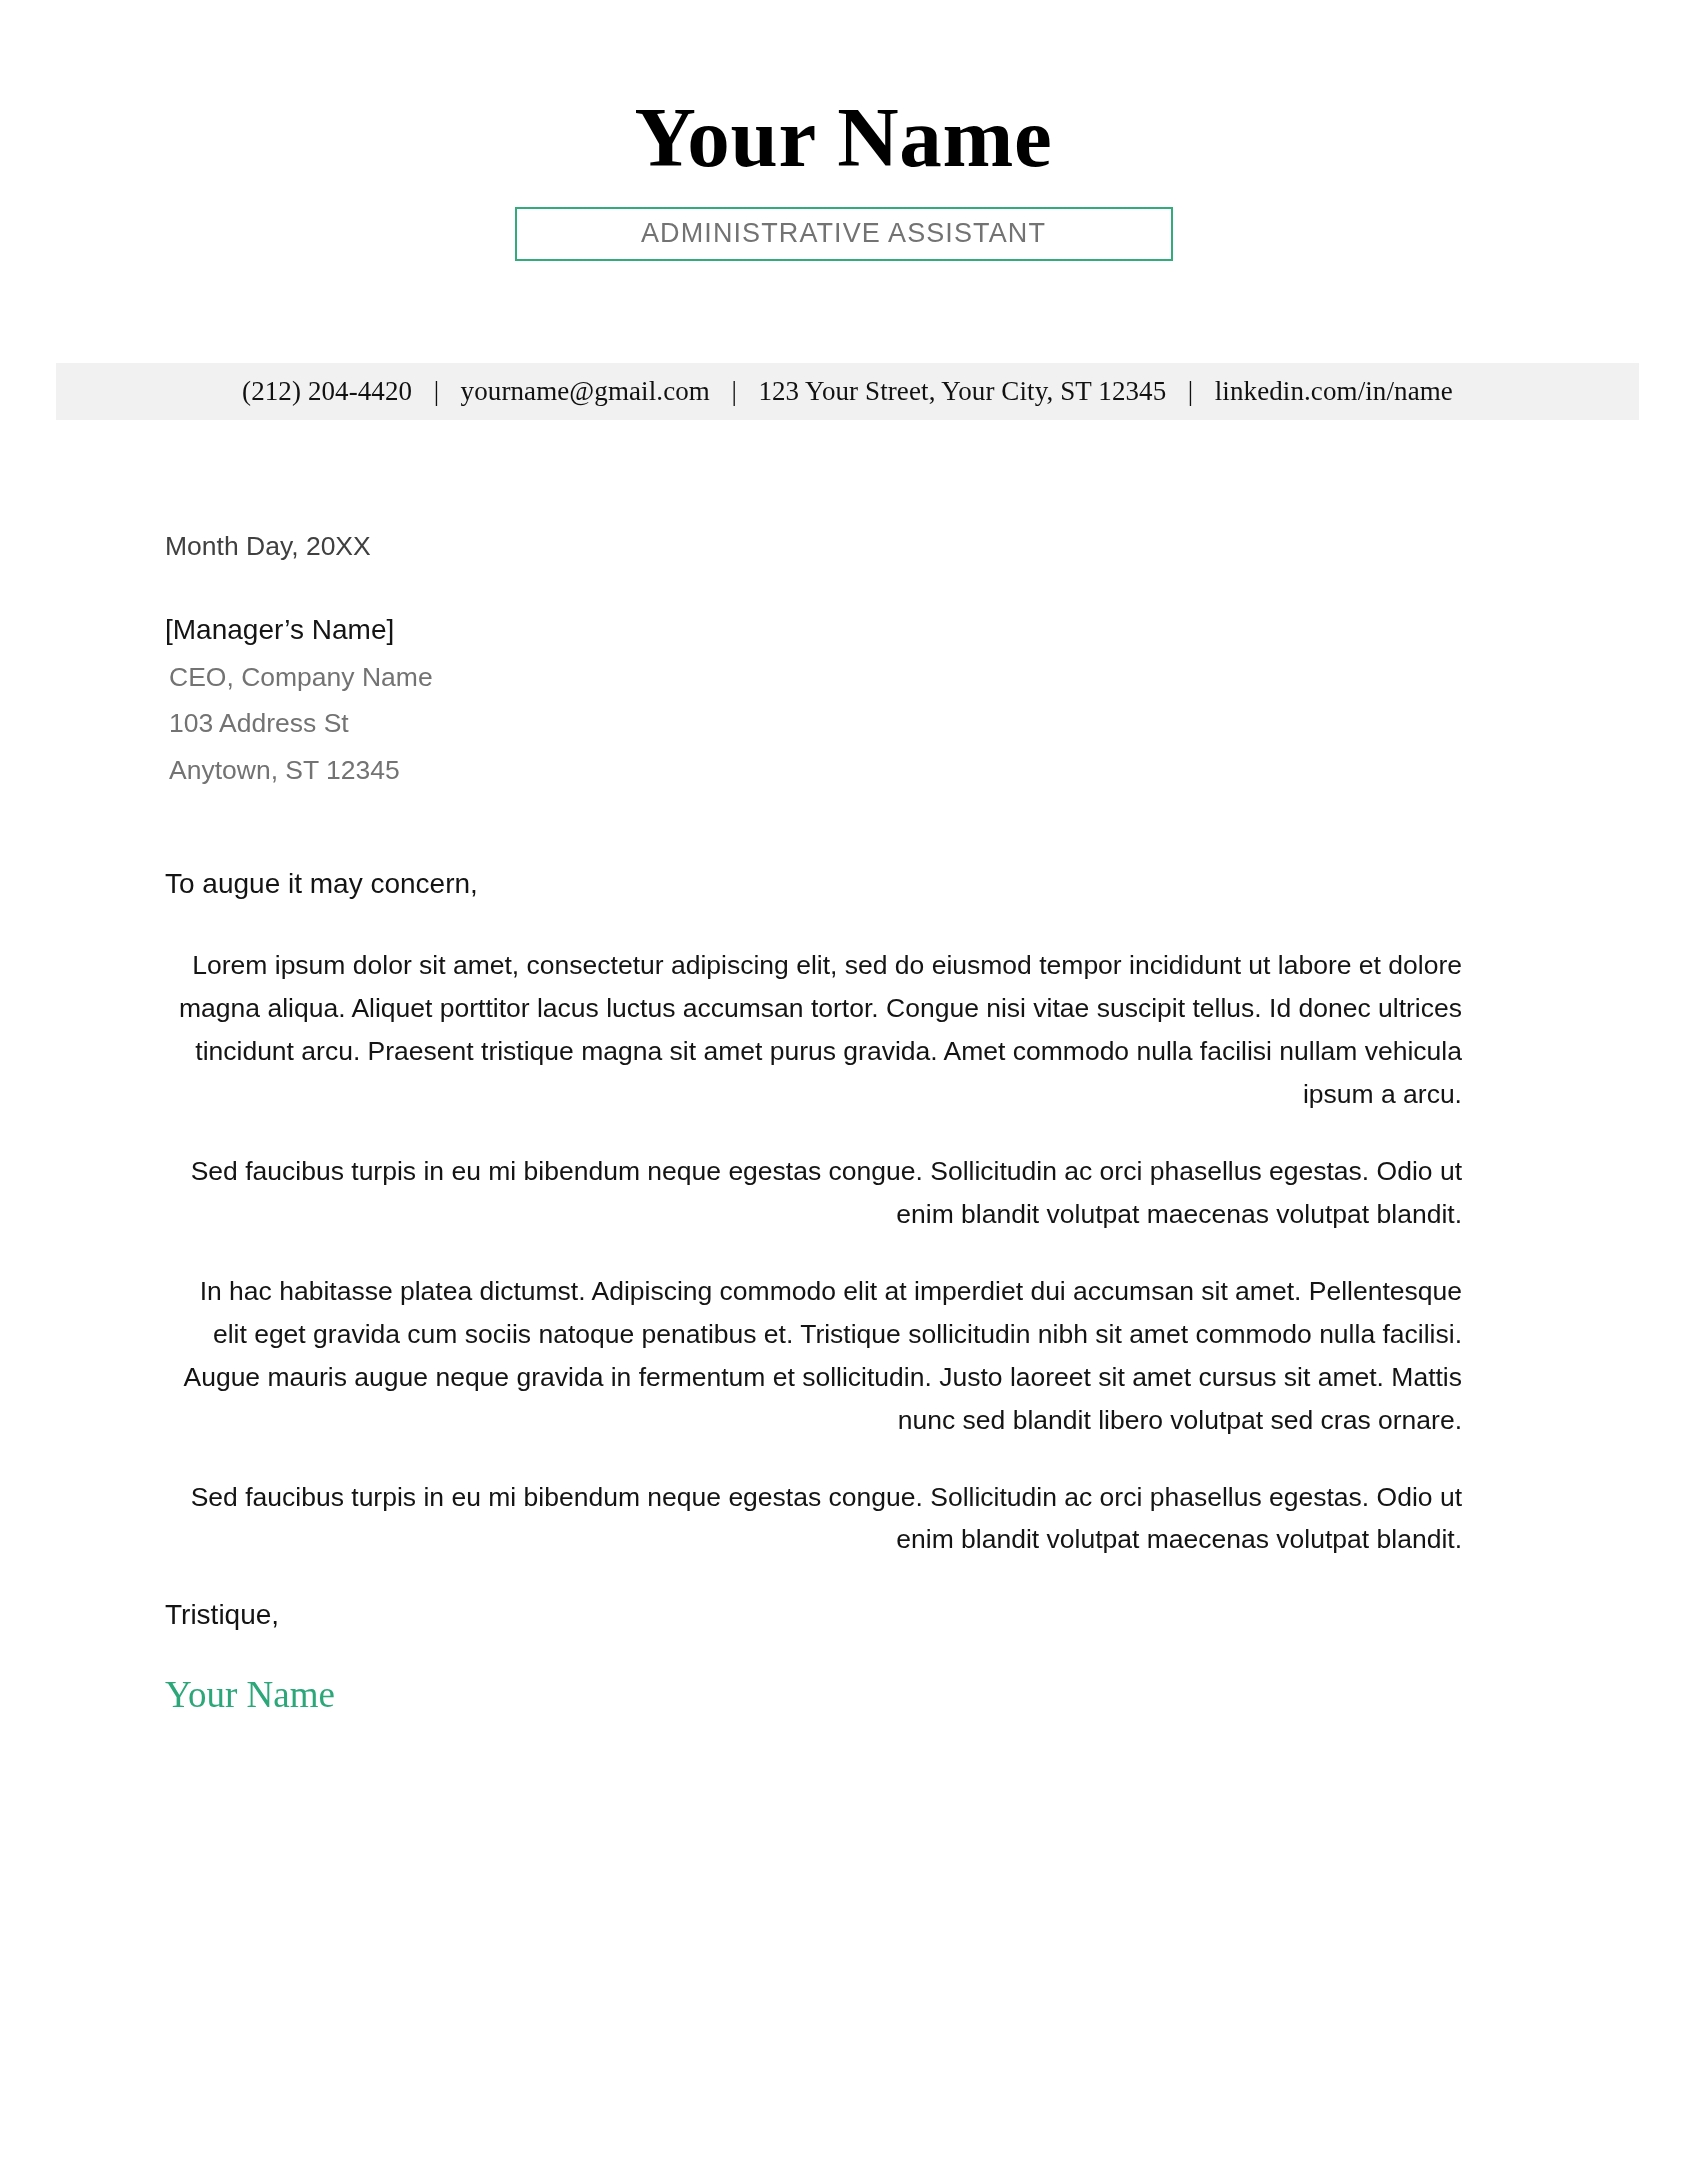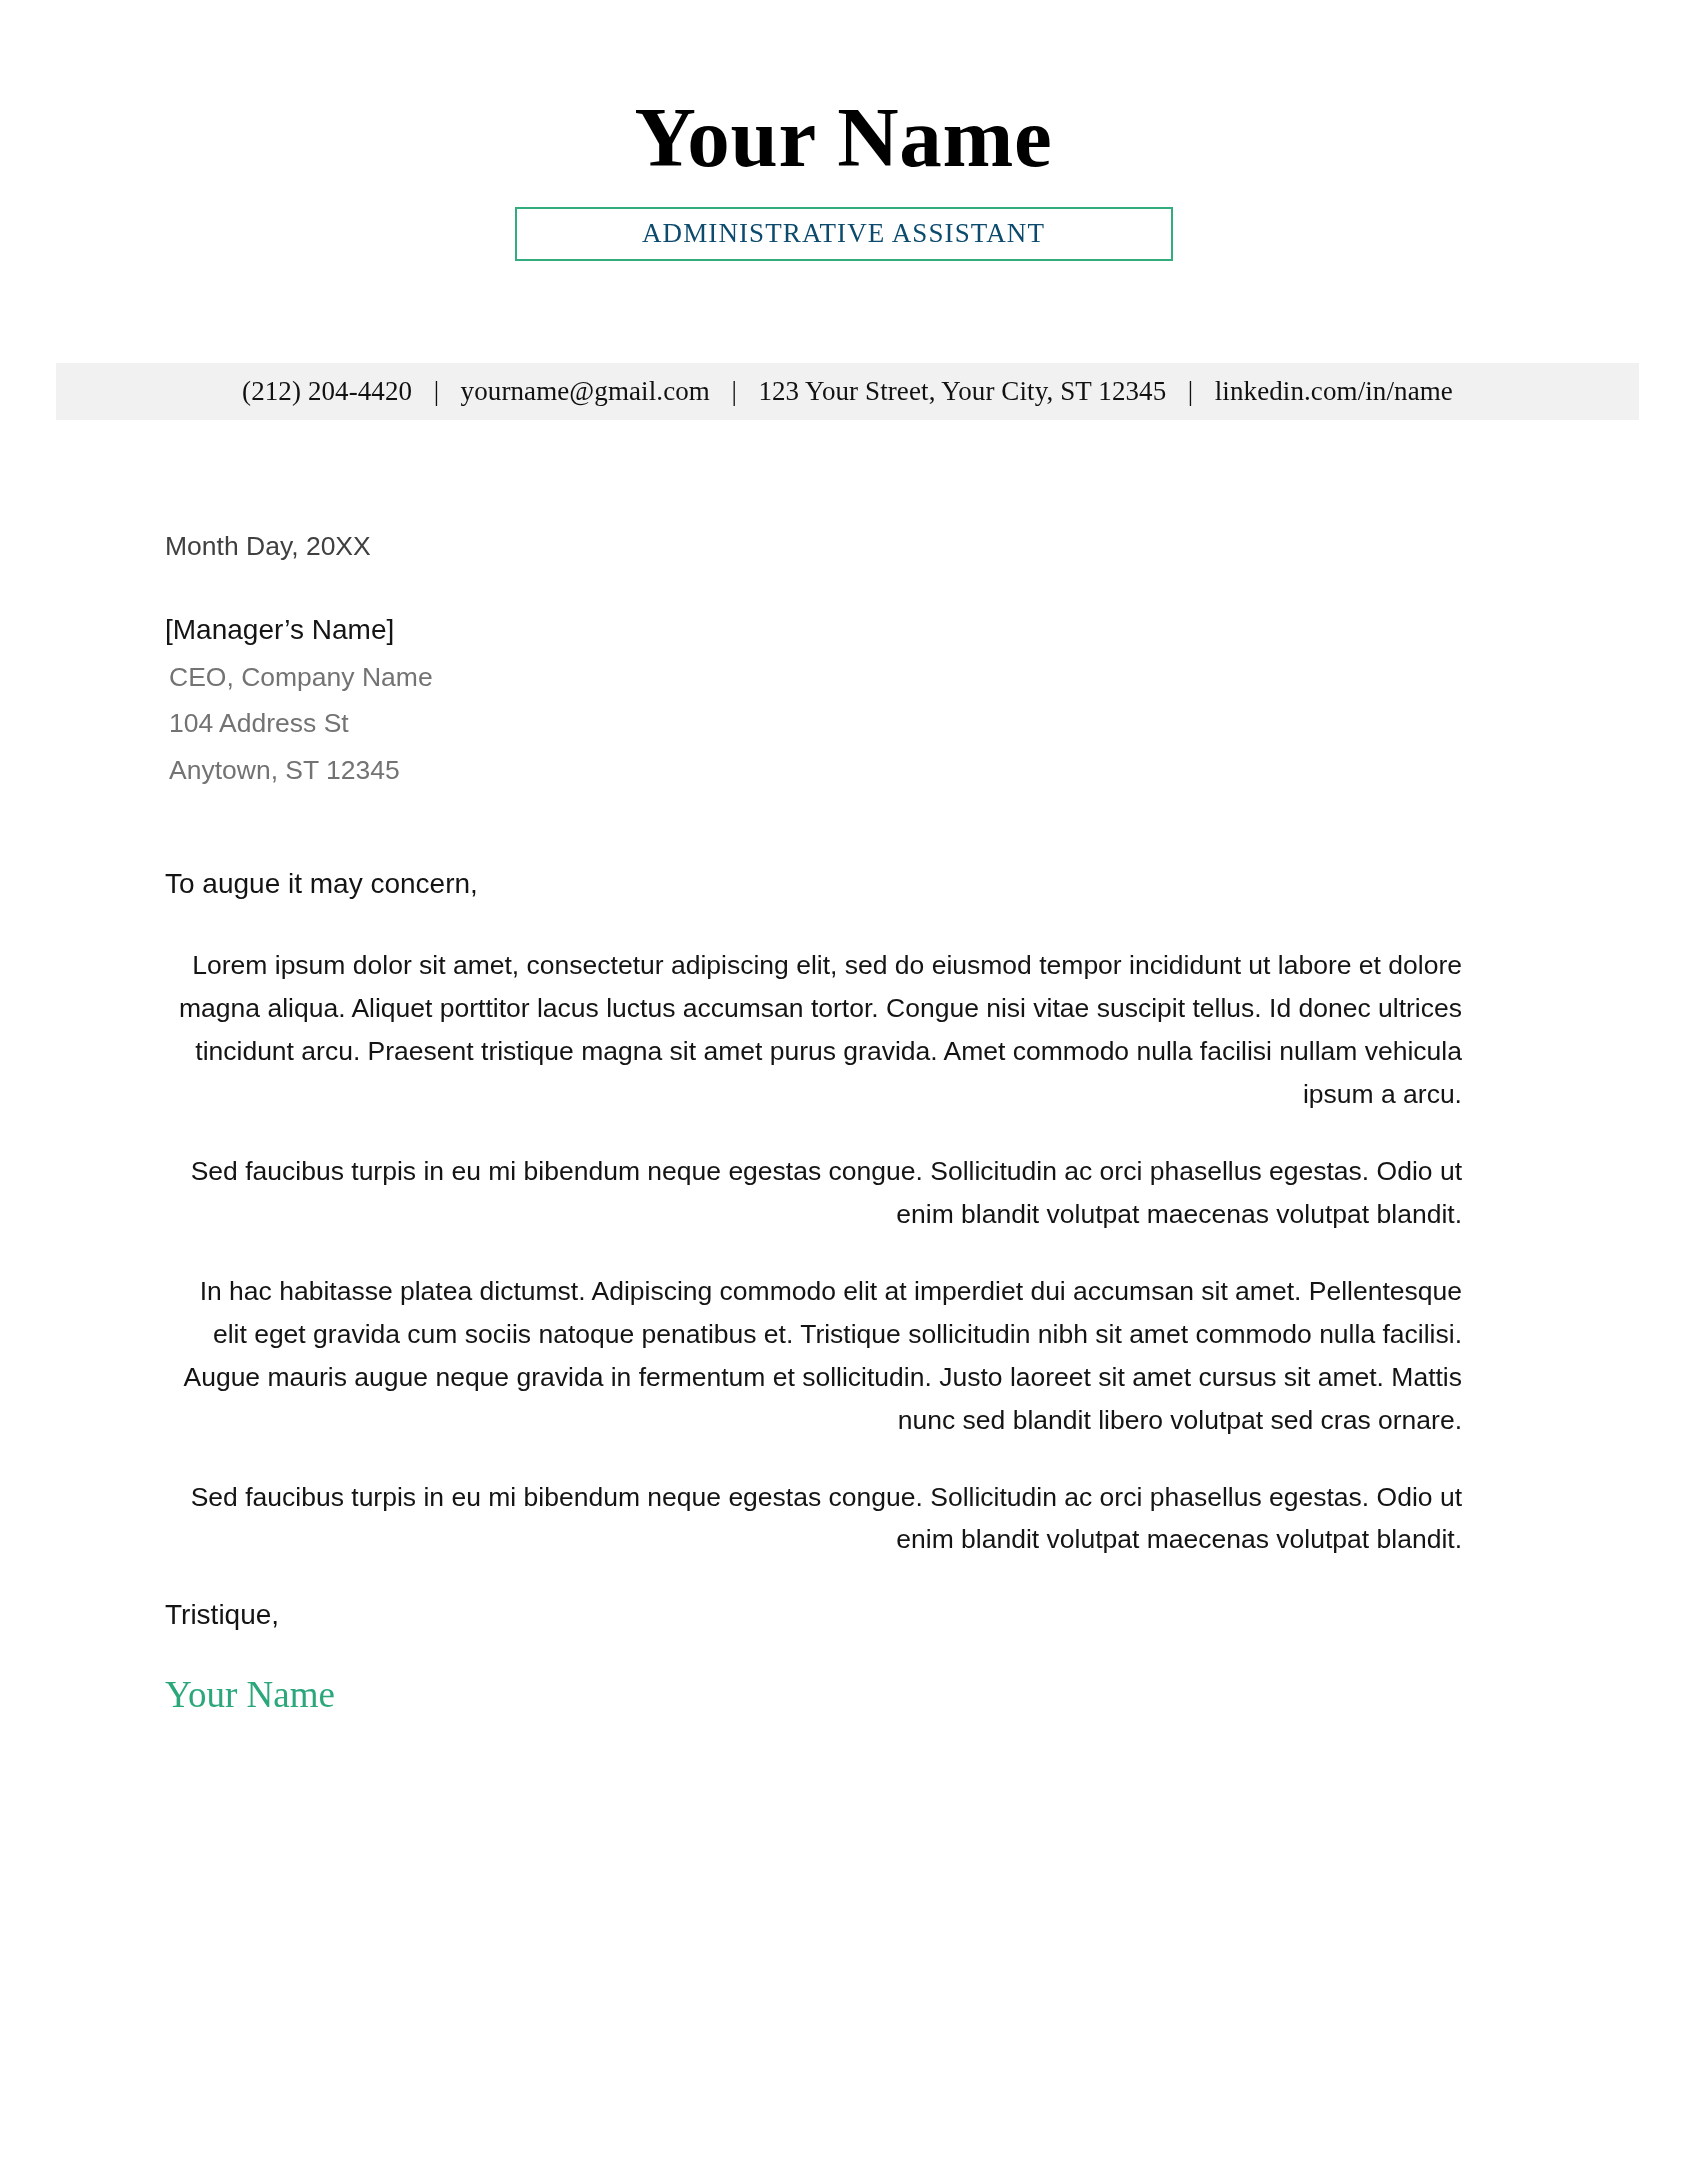--- a/index.html
+++ b/index.html
@@ -43,24 +43,24 @@
   .subtitle-box {
     box-sizing: border-box;
     width: 658px;
     margin: 25px auto 0 auto;
     border: 2px solid #32ab7d;
     padding: 9.3px 6.6px 10.6px 6.6px;
     text-align: center;
   }
 
   .subtitle-text {
-    font-family: Liberation Serif, serif;
+    font-family: Liberation Sans, sans-serif;
     font-size: 27px;
     letter-spacing: 1.1px;
-    color: #0c4a6e;
+    color: #737373;
     line-height: 1.1;
     display: block;
   }
 
   
   .contact-bar {
     box-sizing: border-box;
     position: absolute;
     left: 56px;
     top: 363px;
@@ -174,21 +174,21 @@
     </div>
   </div>
 
   <div class="letter">
 
     <p class="date-line">Month Day, 20XX</p>
 
     <div class="recipient">
       <p class="recipient-name">[Manager’s Name]</p>
       <p class="recipient-line">CEO, Company Name</p>
-      <p class="recipient-line">104 Address St</p>
+      <p class="recipient-line">103 Address St</p>
       <p class="recipient-line">Anytown, ST 12345</p>
     </div>
 
     <p class="salutation">To augue it may concern,</p>
 
     <p class="body-para">Lorem ipsum dolor sit amet, consectetur adipiscing elit, sed do eiusmod tempor incididunt ut labore et dolore magna aliqua. Aliquet porttitor lacus luctus accumsan tortor. Congue nisi vitae suscipit tellus. Id donec ultrices tincidunt arcu. Praesent tristique magna sit amet purus gravida. Amet commodo nulla facilisi nullam vehicula ipsum a arcu.</p>
     <p class="body-para">Sed faucibus turpis in eu mi bibendum neque egestas congue. Sollicitudin ac orci phasellus egestas. Odio ut enim blandit volutpat maecenas volutpat blandit.</p>
     <p class="body-para">In hac habitasse platea dictumst. Adipiscing commodo elit at imperdiet dui accumsan sit amet. Pellentesque elit eget gravida cum sociis natoque penatibus et. Tristique sollicitudin nibh sit amet commodo nulla facilisi. Augue mauris augue neque gravida in fermentum et sollicitudin. Justo laoreet sit amet cursus sit amet. Mattis nunc sed blandit libero volutpat sed cras ornare.</p>
     <p class="body-para">Sed faucibus turpis in eu mi bibendum neque egestas congue. Sollicitudin ac orci phasellus egestas. Odio ut enim blandit volutpat maecenas volutpat blandit.</p>
 

